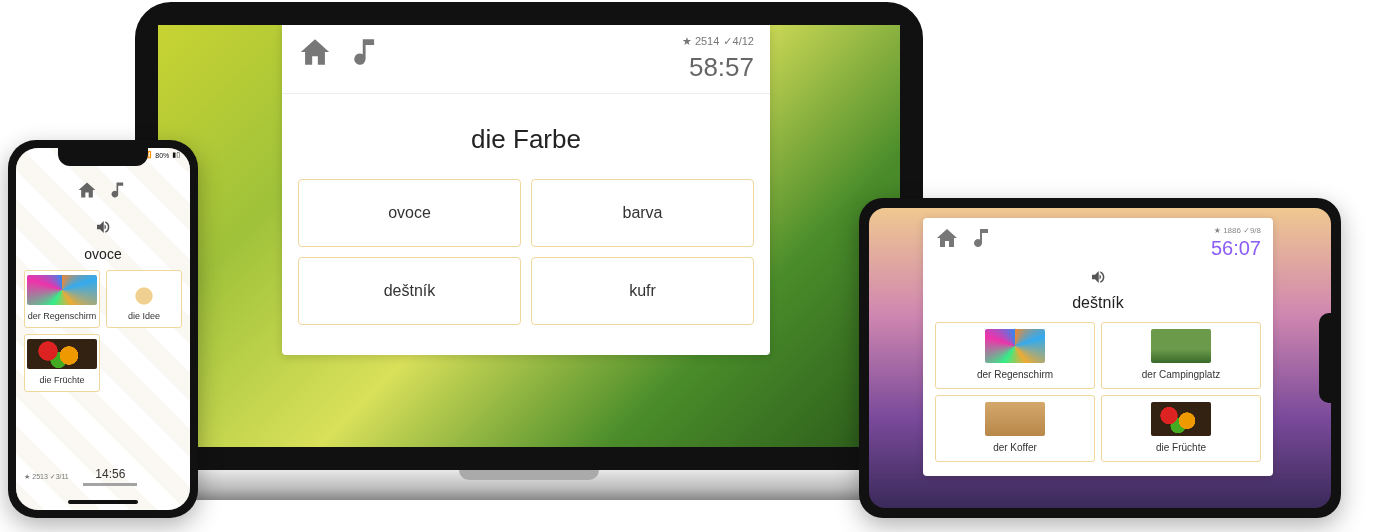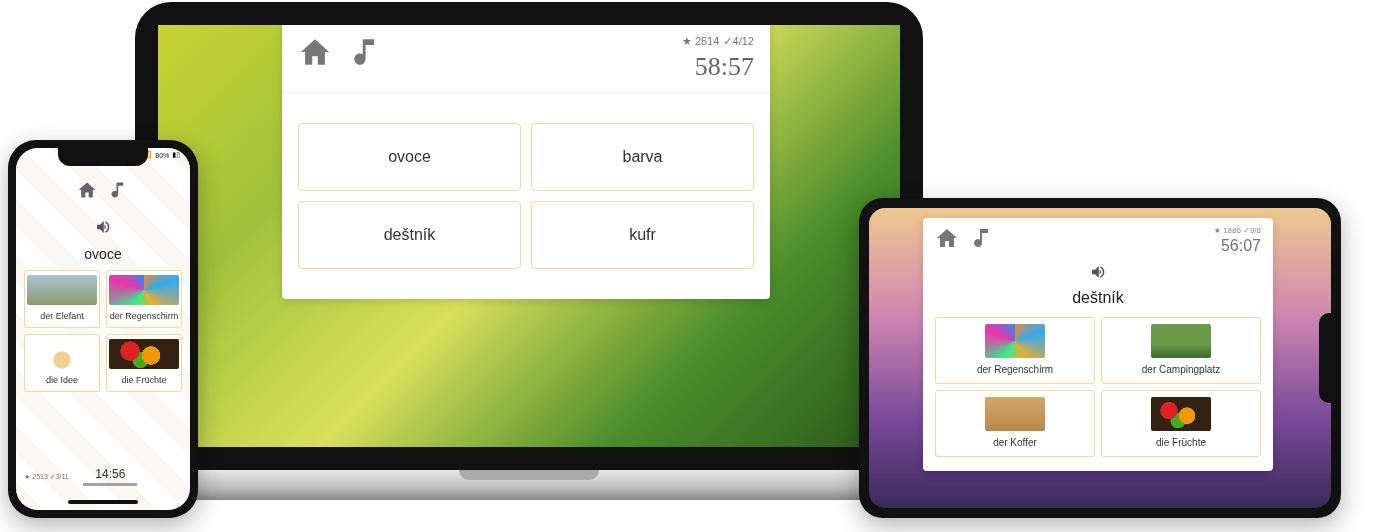--- a/index.html
+++ b/index.html
@@ -70,21 +70,21 @@
     align-items:flex-start;
     justify-content:space-between;
     margin-bottom:10px;
   }
   .icons-left { display:flex; gap:18px; align-items:center; }
   .icon-home svg, .icon-music svg { width:34px; height:34px; fill:#777; }
   .card-stats { text-align:right; }
   .stat-line { font-size:11px; color:#777; display:flex; gap:4px; justify-content:flex-end;}
   .stat-star::before{content:"★ ";}
   .stat-check::before{content:" ✓";}
-  .timer { font-size:26px; color:#666; margin-top:4px;font-family:Liberation Serif, serif; }
+  .timer { font-size:26px; color:#666; margin-top:4px; }
   .divider { height:1px; background:#eee; margin:4px -16px 30px; }
 
   .prompt-word {
     text-align:center;
     font-size:26px;
     color:#222;
     margin-bottom:24px;
   }
   .opt-grid {
     display:grid;
@@ -258,21 +258,21 @@
     background:#fff;
     border-radius:4px;
     box-shadow:0 2px 8px rgba(0,0,0,.15);
     padding:8px 12px 14px;
   }
   .tablet-top{display:flex;justify-content:space-between;align-items:flex-start;}
   .tablet-icons{display:flex;gap:12px;}
   .tablet-icons svg{width:24px;height:24px;fill:#777;}
   .tablet-stats{text-align:right;}
   .tablet-stat-line{font-size:8px;color:#888;}
-  .tablet-timer{font-size:16px;color:#737373;margin-top:2px;}
+  .tablet-timer{font-size:20px;color:#8b5cf6;margin-top:2px;}
   .tablet-speaker{text-align:center;margin:8px 0 4px;}
   .tablet-speaker svg{width:18px;height:18px;fill:#555;}
   .tablet-word{text-align:center;font-size:16px;color:#222;margin-bottom:10px;}
   .tablet-grid{display:grid;grid-template-columns:1fr 1fr;gap:6px;}
   .tablet-opt{
     border:1px solid #f0d79a;
     border-radius:3px;
     background:#fff;
     padding:6px 4px 8px;
     text-align:center;
@@ -313,20 +313,21 @@
           </div>
           <div class="card-stats">
             <div class="stat-line">
               <span class="stat-star">2514</span>
               <span class="stat-check">4/12</span>
             </div>
             <div class="timer">58:57</div>
           </div>
         </div>
         <div class="divider"></div>
+        <div class="prompt-word">die Farbe</div>
         <div class="opt-grid">
           <div class="opt">ovoce</div>
           <div class="opt">barva</div>
           <div class="opt">deštník</div>
           <div class="opt">kufr</div>
         </div>
       </div>
     </div>
   </div>
   <div class="laptop-base"></div>
@@ -349,24 +350,20 @@
         <span><svg viewBox="0 0 24 24">
               <use href="#i-music"></use>
             </svg></span>
       </div>
       <div class="speaker-icon"><svg viewBox="0 0 24 24">
             <use href="#i-speaker"></use>
           </svg></div>
       <div class="phone-word">ovoce</div>
       <div class="phone-grid">
         <div class="phone-opt">
-          <div class="thumb th-elephant"></div>
-          <span>der Elefant</span>
-        </div>
-        <div class="phone-opt">
           <div class="thumb th-umbrella"></div>
           <span>der Regenschirm</span>
         </div>
         <div class="phone-opt">
           <div class="thumb th-idea"></div>
           <span>die Idee</span>
         </div>
         <div class="phone-opt">
           <div class="thumb th-fruit"></div>
           <span>die Früchte</span>

